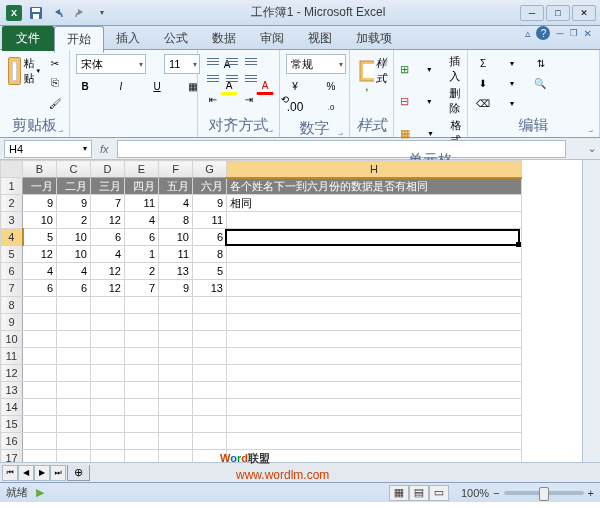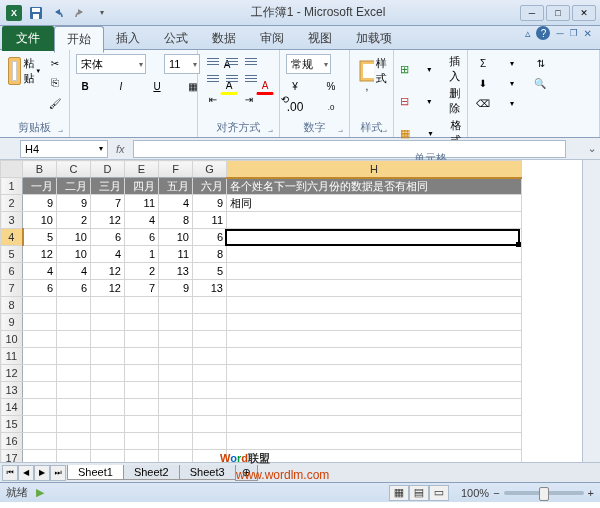--- a/index.html
+++ b/index.html
@@ -11,36 +11,36 @@
 .title-text{flex:1;text-align:center;color:#3b3b3b;font-size:12px;}
 .win-btns{display:flex;gap:2px;padding-right:4px;}
 .win-btn{width:24px;height:16px;background:#d8e4f2;border:1px solid #a0b4cc;border-radius:2px;display:flex;align-items:center;justify-content:center;font-size:9px;}
 .tabs-row{height:24px;background:linear-gradient(#dce7f5,#cfdff0);display:flex;align-items:flex-start;padding-left:2px;border-bottom:1px solid #8ba0bc;}
 .file-tab{background:#1e693a;color:#fff;padding:4px 14px;font-size:12px;border-radius:2px 2px 0 0;}
 .tab{padding:4px 12px;font-size:12px;color:#3b3b3b;}
 .tab.active{background:#f4f9fe;border:1px solid #8ba0bc;border-bottom:1px solid #f4f9fe;border-radius:3px 3px 0 0;margin-bottom:-1px;}
 .help-area{margin-left:auto;display:flex;gap:6px;padding-right:8px;align-items:center;color:#3b6ea5;}
 .ribbon{height:88px;background:#f4f9fe;border-bottom:1px solid #8ba0bc;display:flex;}
 .rgroup{border-right:1px solid #c3d4e8;padding:2px 6px 0 6px;display:flex;flex-direction:column;justify-content:space-between;}
-.rgroup-label{text-align:center;color:#5a7090;font-size:11px;padding:2px 0;border-top:1px solid transparent;position:relative;}
+.rgroup-label{text-align:center;color:#5a7090;font-size:15px;padding:2px 0;border-top:1px solid transparent;position:relative;}
 .rgroup-label::after{content:"⌐";position:absolute;right:0;bottom:1px;font-size:8px;color:#5a7090;transform:rotate(180deg);}
 .rgroup-body{flex:1;display:flex;align-items:flex-start;gap:4px;padding-top:2px;}
 .big-btn{display:flex;flex-direction:row;align-items:center;gap:2px;padding:2px;width:36px;}
 .clipboard-ico{width:28px;height:28px;background:#f5c36a;border:1px solid #c09040;border-radius:2px;position:relative;}
 .clipboard-ico::before{content:"";position:absolute;top:3px;left:3px;right:3px;bottom:3px;background:#fff;border:1px solid #ccc;}
 .mini-col{display:flex;flex-direction:column;gap:2px;}
 .mini-btn{width:18px;height:18px;display:flex;align-items:center;justify-content:center;border:1px solid transparent;border-radius:2px;font-size:10px;}
 .font-row{display:flex;gap:18px;align-items:center;}
 .combo{height:20px;border:1px solid #abc;background:#fff;display:flex;align-items:center;padding:0 2px 0 4px;font-size:11px;}
 .combo .dd{margin-left:auto;font-size:8px;color:#666;}
 .align-grid{display:grid;grid-template-columns:repeat(3,18px);gap:1px;}
 .align-btn{width:18px;height:16px;display:flex;align-items:center;justify-content:center;}
 .align-btn span{display:block;width:12px;height:8px;background:repeating-linear-gradient(#5a7090,#5a7090 1px,transparent 1px,transparent 3px);}
 .namebox-row{height:22px;background:#e9eef5;border-bottom:1px solid #b5c3d3;display:flex;align-items:center;}
-.namebox{width:88px;height:18px;background:#fff;border:1px solid #abc;margin-left:20px;display:flex;align-items:center;padding:0 4px;font-size:11px;}
+.namebox{width:88px;height:18px;background:#fff;border:1px solid #abc;margin-left:4px;display:flex;align-items:center;padding:0 4px;font-size:11px;}
 .namebox .dd{margin-left:auto;font-size:8px;}
 .fx-label{padding:0 8px;font-style:italic;color:#666;}
 .formula-bar{flex:1;height:18px;background:#fff;border:1px solid #abc;margin-right:18px;}
 .fb-expand{width:16px;text-align:center;color:#666;}
 .grid-area{position:relative;height:302px;background:#fff;overflow:hidden;}
 .grid-area::after{content:"";position:absolute;right:0;top:0;width:17px;bottom:0;background:#e9eef5;border-left:1px solid #b5c3d3;}
 table.sheet{border-collapse:collapse;table-layout:fixed;}
 .sheet th,.sheet td{border:1px solid #d4d4d4;height:17px;font-size:11px;font-weight:normal;}
 .sheet .colh{background:linear-gradient(#f7f7f7,#e6e6e6);text-align:center;color:#333;border-bottom:1px solid #a5acb5;}
 .sheet .colh.sel{background:#f7d58a;border-bottom:2px solid #c0872c;}
@@ -194,38 +194,38 @@
         <div class="mini-btn">⇤</div>
         <div class="mini-btn">⇥</div>
         <div class="mini-btn">⟲</div>
       </div>
     </div>
     <div class="rgroup-label">对齐方式</div>
   </div>
 
   <div class="rgroup" style="width:70px;">
     <div class="rgroup-body" style="flex-direction:column;gap:3px;">
-      <div class="combo" style="width:45px;">
+      <div class="combo" style="width:60px;">
           <span>常规</span>
           <span class="dd">▾</span>
         </div>
       <div class="font-row">
         <div class="mini-btn">¥</div>
         <div class="mini-btn">%</div>
         <div class="mini-btn">,</div>
       </div>
       <div class="font-row">
         <div class="mini-btn" style="font-size:12px;">.00</div>
         <div class="mini-btn" style="font-size:8px;">.0</div>
       </div>
     </div>
     <div class="rgroup-label">数字</div>
   </div>
 
-  <div class="rgroup" style="width:44px;">
+  <div class="rgroup" style="width:44px;font-style:italic;">
     <div class="rgroup-body">
       <div class="big-btn">
         <svg width="24" height="24">
             <rect x="2" y="2" width="20" height="20" fill="#f5c36a" stroke="#c09040"></rect>
             <rect x="5" y="5" width="14" height="14" fill="#fff"></rect>
           </svg>
         <span>样式</span>
       </div>
     </div>
     <div class="rgroup-label" style="text-align:center;">样式</div>
@@ -262,20 +262,21 @@
       <div class="font-row">
           <div class="mini-btn">⬇</div>
           <span style="font-size:8px;">▾</span>
           <div class="mini-btn">🔍</div>
         </div>
       <div class="font-row">
           <div class="mini-btn">⌫</div>
           <span style="font-size:8px;">▾</span>
         </div>
     </div>
+    <div class="rgroup-label">编辑</div>
   </div>
 </div>
 
 <div class="namebox-row">
   <div class="namebox">
       <span>H4</span>
       <span class="dd">▾</span>
     </div>
   <div class="fx-label">fx</div>
   <div class="formula-bar"></div>
@@ -470,25 +471,20 @@
   <div class="active-cell" id="active-cell" style="left: 225px; top: 69px; width: 295px; height: 17px;"></div>
 </div>
 
 <div class="sheet-tabs">
   <div class="st-nav">
     <div class="st-nav-btn">⏮</div>
     <div class="st-nav-btn">◀</div>
     <div class="st-nav-btn">▶</div>
     <div class="st-nav-btn">⏭</div>
   </div>
-  <div id="sheet-tabs-holder" style="display:flex;">
-      <div class="st-tab">Sheet1</div>
-      <div class="st-tab inactive">Sheet2</div>
-      <div class="st-tab inactive">Sheet3</div>
-    </div>
   <div class="st-tab inactive" style="padding:1px 6px;">⊕</div>
 </div>
 
 <div class="statusbar">
   <span>就绪</span>
   <span style="margin-left:8px;color:#6a4;">▶</span>
   <div class="zoom-ctl">
     <div class="view-btns">
       <div class="view-btn">▦</div>
       <div class="view-btn">▤</div>

